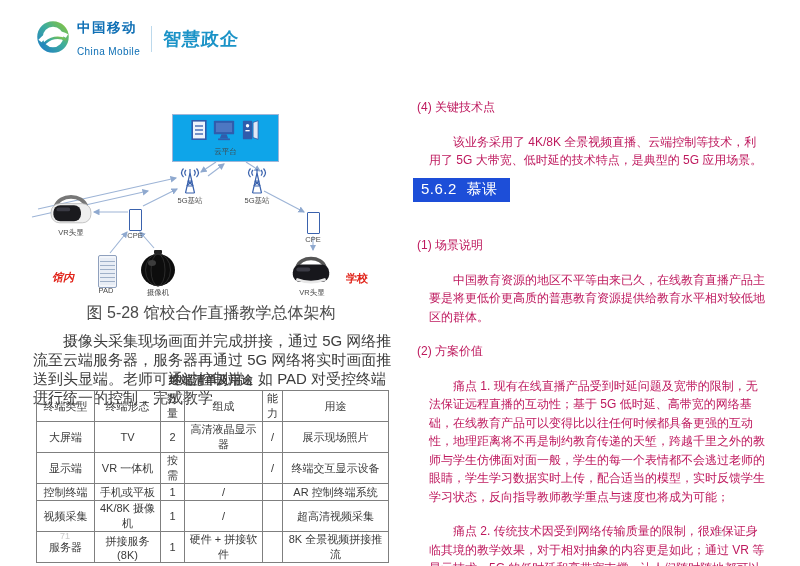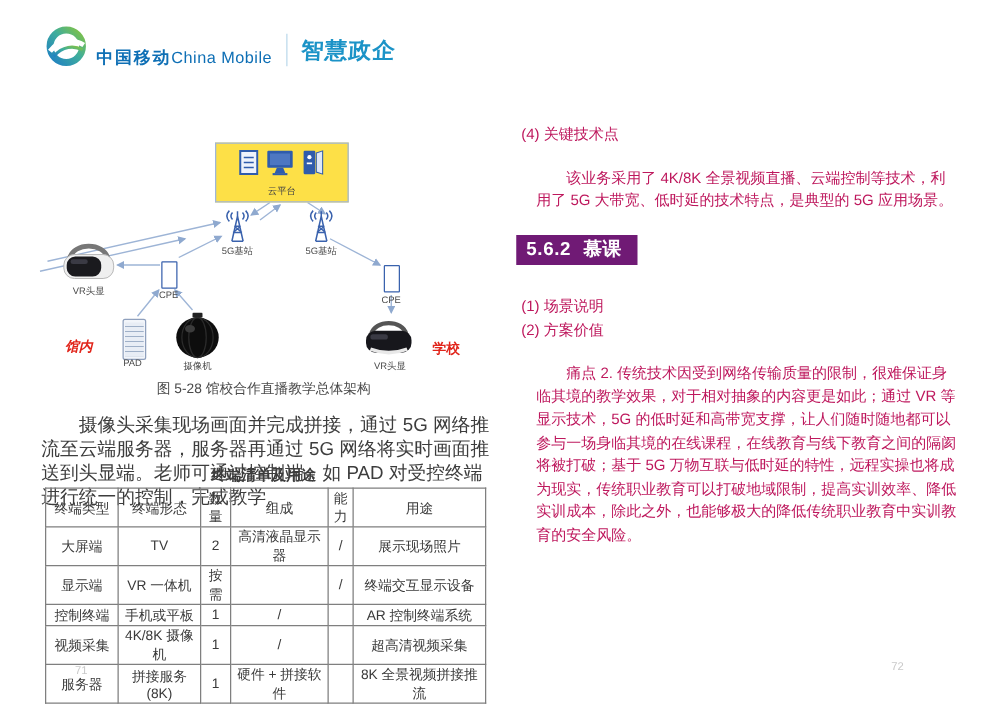--- a/index.html
+++ b/index.html
@@ -4,60 +4,60 @@
 <style>
   html,body{margin:0;padding:0;}
   body{
     width:800px;height:566px;position:relative;overflow:hidden;
     background:#ffffff;
     font-family:"Liberation Sans","DejaVu Sans",sans-serif;
     color:#3d3d3d;
   }
   
   .logo{position:absolute;left:36px;top:20px;display:flex;align-items:center;gap:7px;}
-  .logo-textcol{display:flex;flex-direction:row;line-height:1;align-items:flex-end;}
+  .logo-textcol{display:flex;flex-direction:column;line-height:1;}
   .logo-cn{font-size:13.5px;font-weight:bold;color:#0e6fb5;letter-spacing:1.5px;}
-  .logo-en{font-size:13px;color:#0e6fb5;margin-top:12px;letter-spacing:.4px;}
+  .logo-en{font-size:10px;color:#0e6fb5;margin-top:12px;letter-spacing:.4px;}
   .logo-sep{width:1px;height:26px;background:#bcd9ec;margin:0 4px;}
   .logo-suffix{font-size:18px;font-weight:bold;color:#1b93c7;transform:skewX(-3deg);letter-spacing:1px;}
   
   .diagram{position:absolute;left:30px;top:85px;width:362px;height:218px;}
   .diagram svg.arrows{position:absolute;left:0;top:0;}
   .dnode{position:absolute;}
   .dlabel{position:absolute;font-size:7.5px;color:#4a4a4a;text-align:center;}
   .cloud-box{position:absolute;left:142px;top:29px;width:105px;height:46px;
-    border:1px solid #9fb6d8;background:#fde047;display:flex;flex-direction:column;
+    border:1px solid #9fb6d8;background:#0ea5e9;display:flex;flex-direction:column;
     align-items:center;justify-content:center;}
   .cloud-icons{display:flex;align-items:flex-end;gap:5px;}
   .cloud-label{font-size:7.5px;color:#444;margin-top:2px;}
   .cpe-box{position:absolute;width:11px;height:20px;border:1.5px solid #3a62ad;background:#fff;border-radius:1px;}
   .zone-label{position:absolute;font-size:11px;font-weight:bold;color:#e1251b;}
   .pad{position:absolute;width:15px;height:27px;border:1px solid #8fa0bd;border-radius:2px;background:#f2f5fa;padding:2px 1px;}
   .pad-screen{height:100%;background:repeating-linear-gradient(#e8edf5 0 3px,#9fb0c8 3px 4px);}
   .caption{position:absolute;left:30px;top:303px;width:362px;text-align:center;
-    font-size:11px;color:#4a4a4a;}
+    font-size:16px;color:#4a4a4a;}
   
   .lead-para{position:absolute;left:33px;top:316px;width:359px;font-size:15px;
     line-height:19px;text-indent:2em;color:#3d3d3d;}
   .table-title{position:absolute;left:30px;top:372px;width:362px;text-align:center;
     font-size:12px;color:#3d3d3d;font-weight:bold;}
   #term-table{position:absolute;left:36px;top:390px;width:352px;border-collapse:collapse;table-layout:fixed;padding-left:36px;}
   #term-table th,#term-table td{border:1px solid #7f7f7f;font-size:11px;font-weight:400;
     color:#3a3a3a;text-align:center;vertical-align:middle;padding:0 2px;overflow:hidden;}
   #term-table thead tr{height:19px;}
   #term-table tbody tr{height:17px;}
   #term-table tbody tr:first-child{height:23px;}
   #term-table tbody tr:last-child{height:31px;margin-left:28px;}
   
   .rblock{position:absolute;left:413px;width:368px;font-size:12px;line-height:18.5px;color:#be185d;}
   .rblock h4{margin:0;font-size:12px;font-weight:400;line-height:18.5px;padding-left:4px;}
   .rblock p{margin:16px;text-indent:2em;}
   #block-s4{top:98px;}
-  .section-badge{position:absolute;left:413px;top:188px;display:inline-block;
-    background:#701a75;color:#ffffff;font-weight:bold;font-size:15px;
+  .section-badge{position:absolute;left:413px;top:178px;display:inline-block;
+    background:#1d4ed8;color:#ffffff;font-weight:normal;font-size:15px;
     padding:2px 12px 3px 8px;word-spacing:5px;letter-spacing:.5px;}
   #block-s12{top:236px;}
   
   .pagenum{position:absolute;font-size:9px;color:#c9c9c9;}
   #pn-left{left:60px;top:531px;}
   #pn-right{left:713px;top:528px;}
 </style>
 </head>
 <body>
 
@@ -276,18 +276,20 @@
 
 <div class="rblock" id="block-s4">
   <h4>(4) 关键技术点</h4>
   <p>该业务采用了 4K/8K 全景视频直播、云端控制等技术，利用了 5G 大带宽、低时延的技术特点，是典型的 5G 应用场景。</p>
 </div>
 
 <div class="section-badge">5.6.2 慕课</div>
 
 <div class="rblock" id="block-s12">
   <h4>(1) 场景说明</h4>
+  <p>中国教育资源的地区不平等由来已久，在线教育直播产品主要是将更低价更高质的普惠教育资源提供给教育水平相对较低地区的群体。</p>
   <h4>(2) 方案价值</h4>
+  <p>痛点 1. 现有在线直播产品受到时延问题及宽带的限制，无法保证远程直播的互动性；基于 5G 低时延、高带宽的网络基础，在线教育产品可以变得比以往任何时候都具备更强的互动性，地理距离将不再是制约教育传递的天堑，跨越千里之外的教师与学生仿佛面对面一般，学生的每一个表情都不会逃过老师的眼睛，学生学习数据实时上传，配合适当的模型，实时反馈学生学习状态，反向指导教师教学重点与速度也将成为可能；</p>
   <p>痛点 2. 传统技术因受到网络传输质量的限制，很难保证身临其境的教学效果，对于相对抽象的内容更是如此；通过 VR 等显示技术，5G 的低时延和高带宽支撑，让人们随时随地都可以参与一场身临其境的在线课程，在线教育与线下教育之间的隔阂将被打破；基于 5G 万物互联与低时延的特性，远程实操也将成为现实，传统职业教育可以打破地域限制，提高实训效率、降低实训成本，除此之外，也能够极大的降低传统职业教育中实训教育的安全风险。</p>
 </div>
 
 <span class="pagenum" id="pn-left">71</span>
 <span class="pagenum" id="pn-right">72</span>
 
 </body></html>

